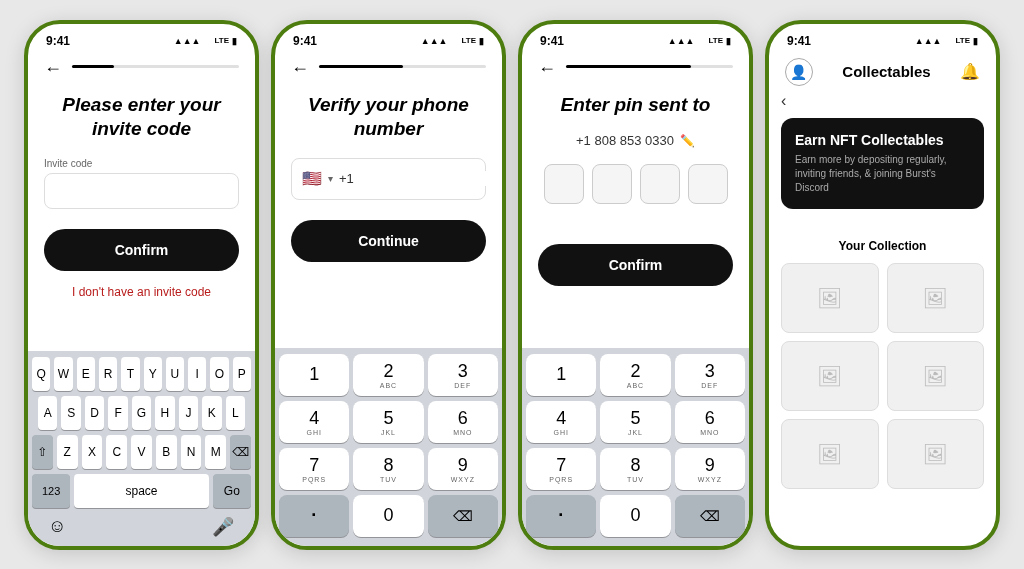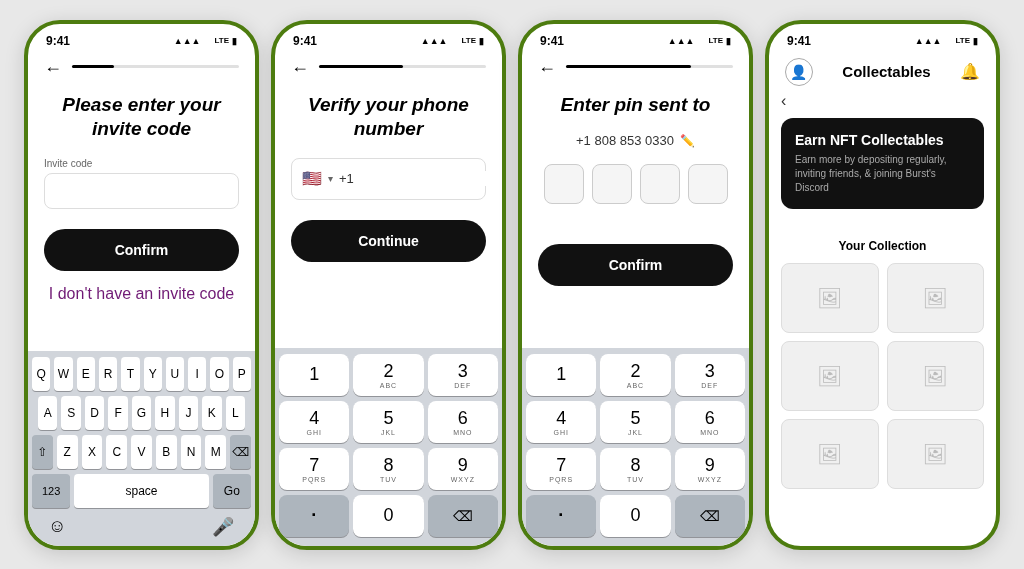--- a/index.html
+++ b/index.html
@@ -102,22 +102,22 @@
       color: #fff;
       border: none;
       border-radius: 22px;
       font-size: 14px;
       font-weight: 600;
       cursor: pointer;
       margin-top: 20px;
     }
     .link-text {
       text-align: center;
-      font-size: 16px;
-      color: #701a75;
+      font-size: 12px;
+      color: #b91c1c;
       margin-top: 14px;
       cursor: pointer;
     }
     
     .keyboard {
       background: #d1d5db;
       padding: 6px 4px 4px 4px;
       flex-shrink: 0;
     }
     .kb-row {

